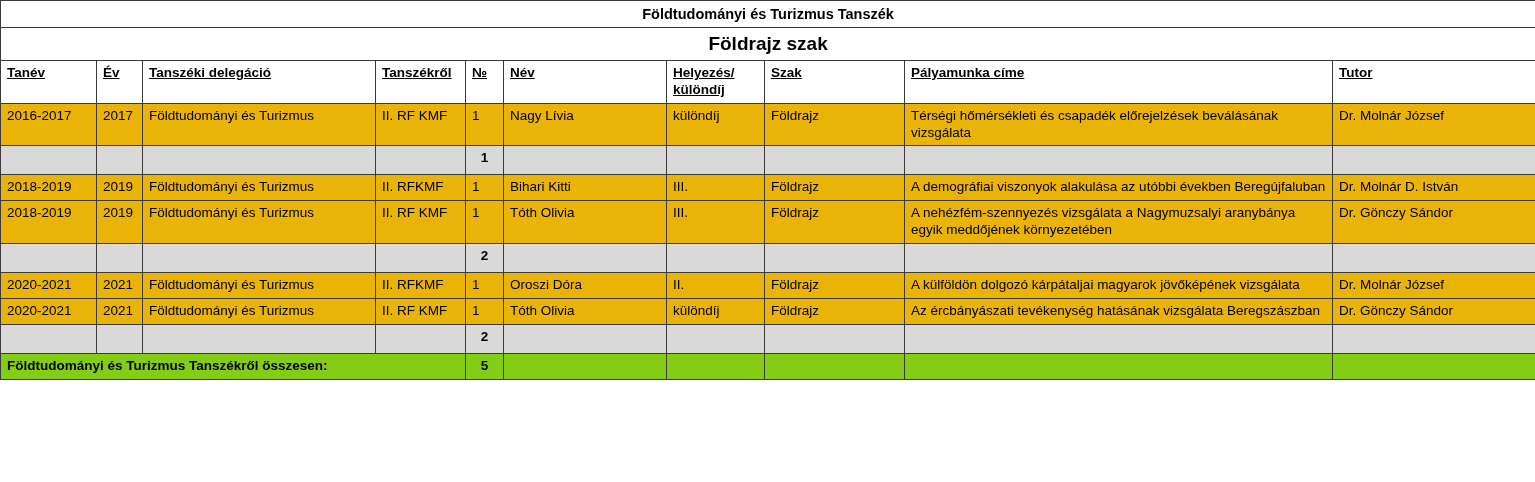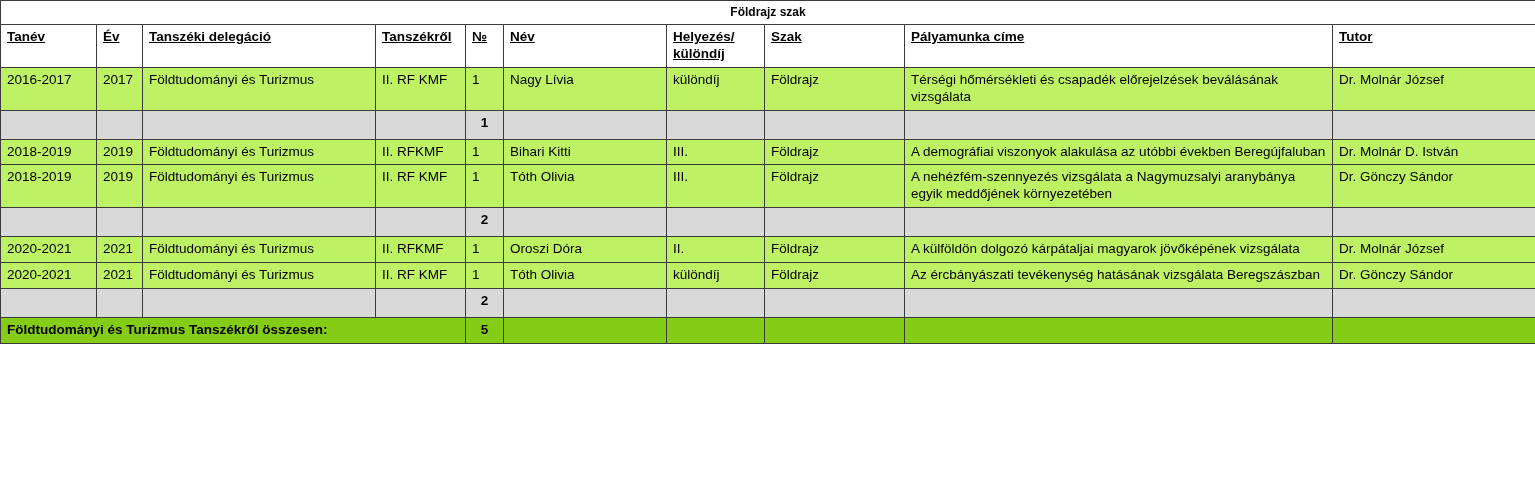--- a/index.html
+++ b/index.html
@@ -33,34 +33,34 @@
   .title-row td {
     text-align: center;
     font-weight: bold;
     font-size: 14.5px;
     padding: 3px 6px;
     background: #ffffff;
   }
   .subtitle-row td {
     text-align: center;
     font-weight: bold;
-    font-size: 12px;
+    font-size: 19px;
     padding: 3px 6px;
     background: #ffffff;
   }
   .header-row td {
     font-weight: bold;
     background: #ffffff;
     vertical-align: top;
     padding-top: 3px;
     padding-bottom: 3px;
     text-decoration: underline;
   }
   .data-row td {
-    background: #bef264;
+    background: #eab308;
   }
   .subtotal-row td {
     background: #d9d9d9;
     height: 20px;
     padding-top: 2px;
     padding-bottom: 2px;
   }
   .subtotal-row td.num {
     font-weight: bold;
     text-align: center;
@@ -100,20 +100,23 @@
         <col class="c2">
         <col class="c3">
         <col class="c4">
       <col class="c5">
         <col class="c6">
         <col class="c7">
         <col class="c8">
         <col class="c9">
     </colgroup>
     <tbody>
+      <tr class="title-row">
+        <td colspan="10">Földtudományi és Turizmus Tanszék</td>
+      </tr>
       <tr class="subtitle-row">
         <td colspan="10">Földrajz szak</td>
       </tr>
       <tr class="header-row">
         <td>Tanév</td>
         <td>Év</td>
         <td>Tanszéki delegáció</td>
         <td>Tanszékről</td>
         <td>№</td>
         <td>Név</td>

